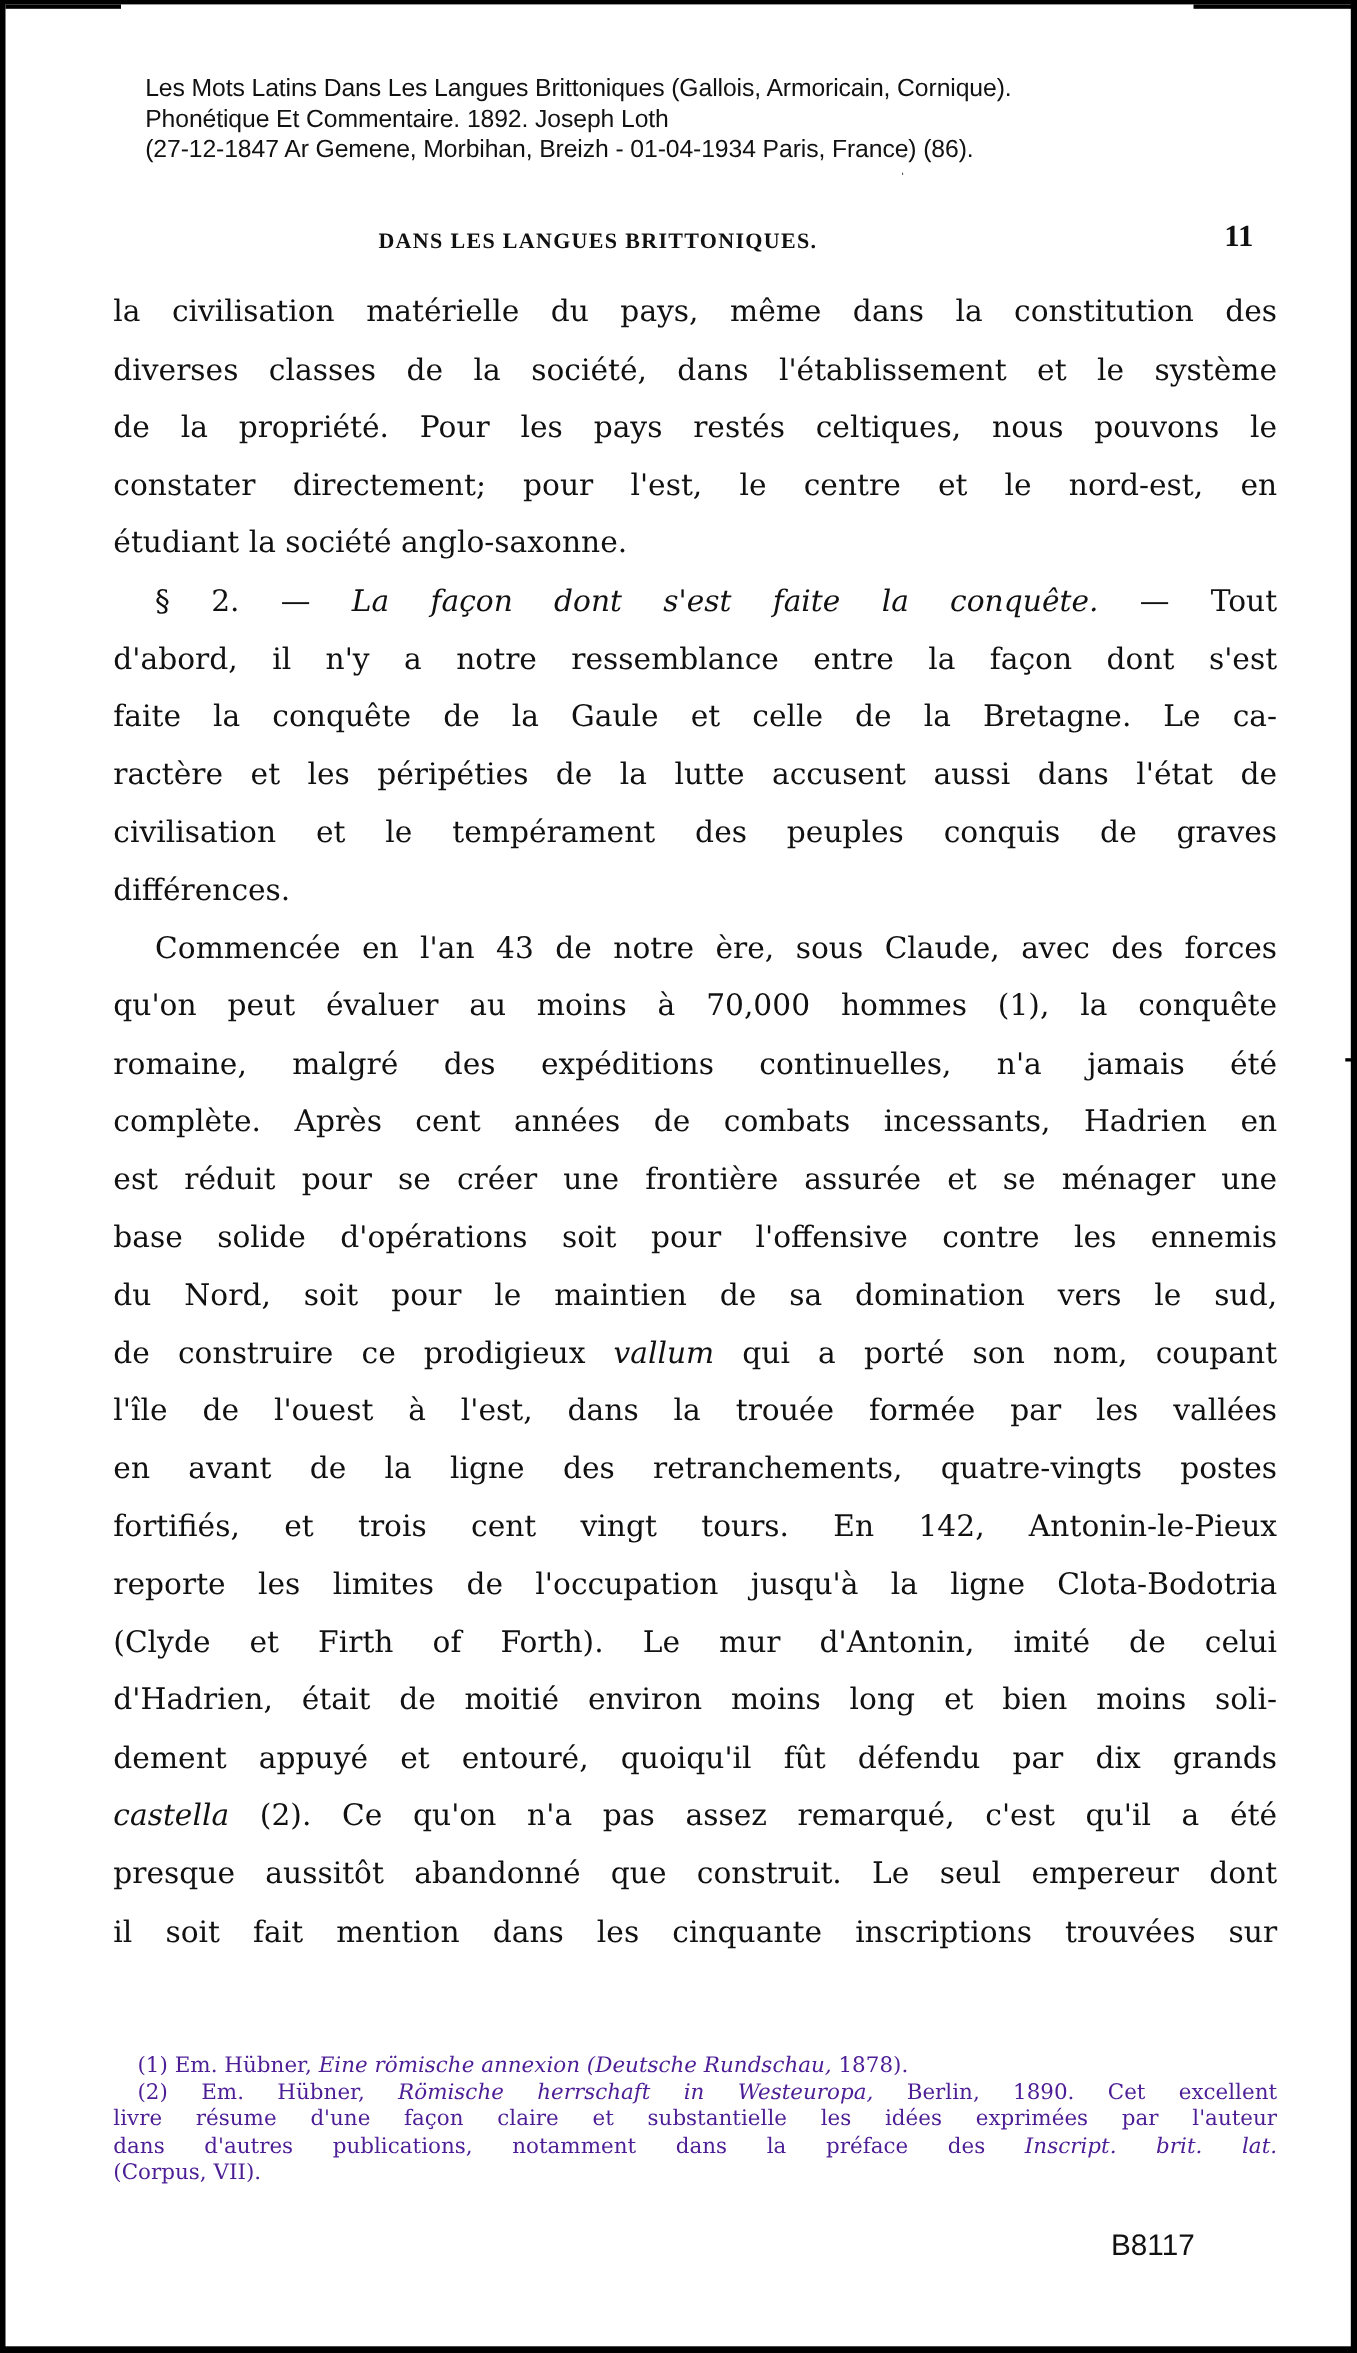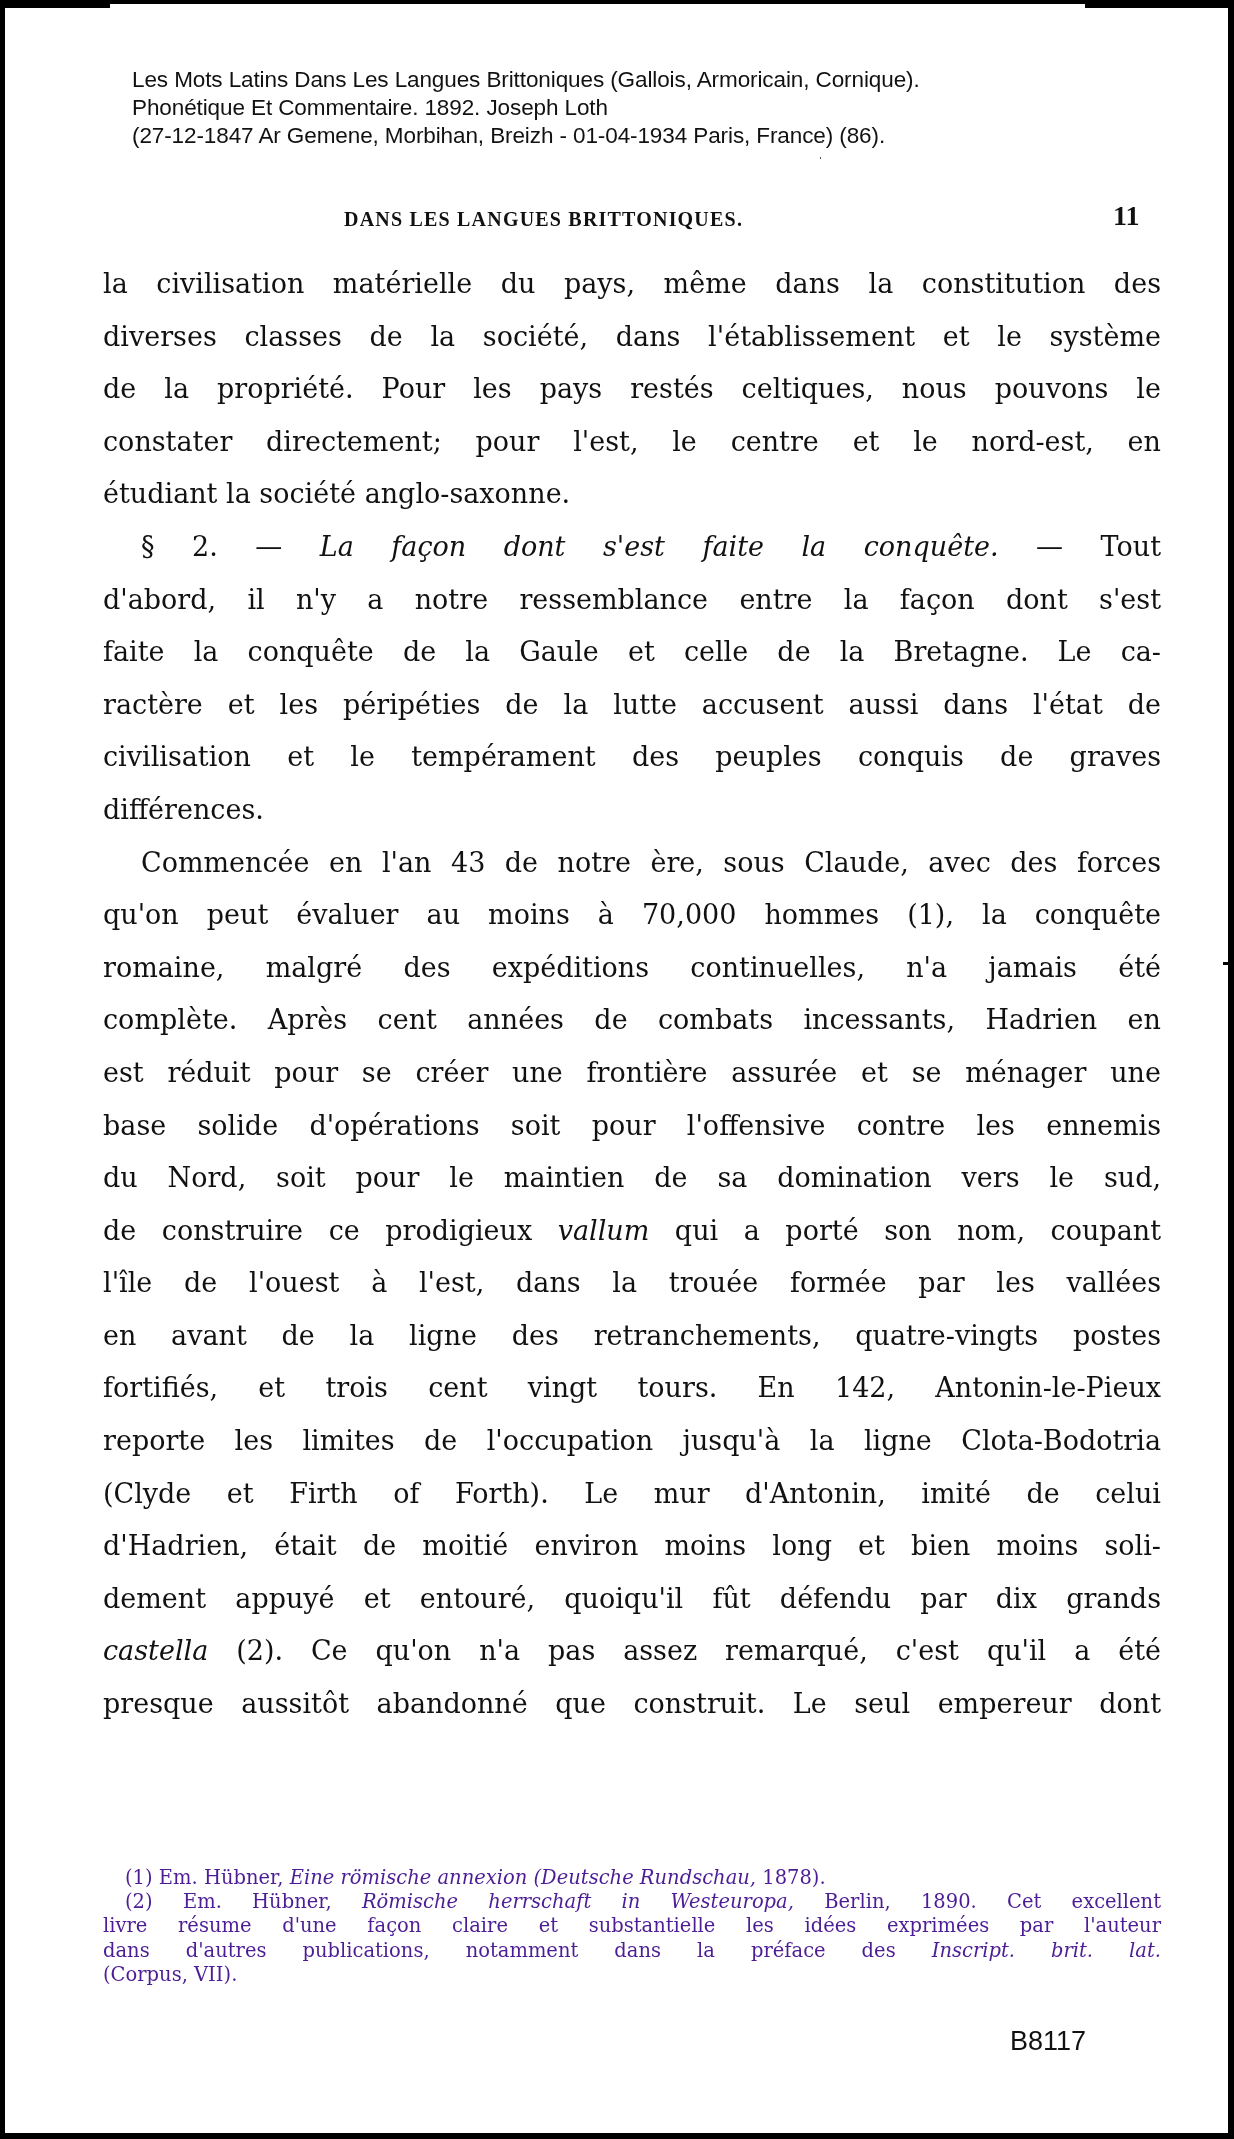--- a/index.html
+++ b/index.html
@@ -88,20 +88,21 @@
       <span class="line"><span>de construire ce prodigieux </span><i>vallum</i><span> qui a porté son nom, coupant</span></span>
       <span class="line">l'île de l'ouest à l'est, dans la trouée formée par les vallées</span>
       <span class="line">en avant de la ligne des retranchements, quatre-vingts postes</span>
       <span class="line">fortifiés, et trois cent vingt tours. En 142, Antonin-le-Pieux</span>
       <span class="line">reporte les limites de l'occupation jusqu'à la ligne Clota-Bodotria</span>
       <span class="line">(Clyde et Firth of Forth). Le mur d'Antonin, imité de celui</span>
       <span class="line">d'Hadrien, était de moitié environ moins long et bien moins soli-</span>
       <span class="line">dement appuyé et entouré, quoiqu'il fût défendu par dix grands</span>
       <span class="line"><span></span><i>castella</i><span> (2). Ce qu'on n'a pas assez remarqué, c'est qu'il a été</span></span>
       <span class="line">presque aussitôt abandonné que construit. Le seul empereur dont</span>
+      <span class="line">il soit fait mention dans les cinquante inscriptions trouvées sur</span>
     </div>
 
   <div class="margin-tick"></div>
 
   <div class="fnotes" id="footnotes">
       <span class="line indent last"><span>(1) Em. Hübner, </span><i>Eine römische annexion (Deutsche Rundschau,</i><span> 1878).</span></span>
       <span class="line indent"><span>(2) Em. Hübner, </span><i>Römische herrschaft in Westeuropa,</i><span> Berlin, 1890. Cet excellent</span></span>
       <span class="line">livre résume d'une façon claire et substantielle les idées exprimées par l'auteur</span>
       <span class="line"><span>dans d'autres publications, notamment dans la préface des </span><i>Inscript. brit. lat.</i><span></span></span>
       <span class="line last">(Corpus, VII).</span>

